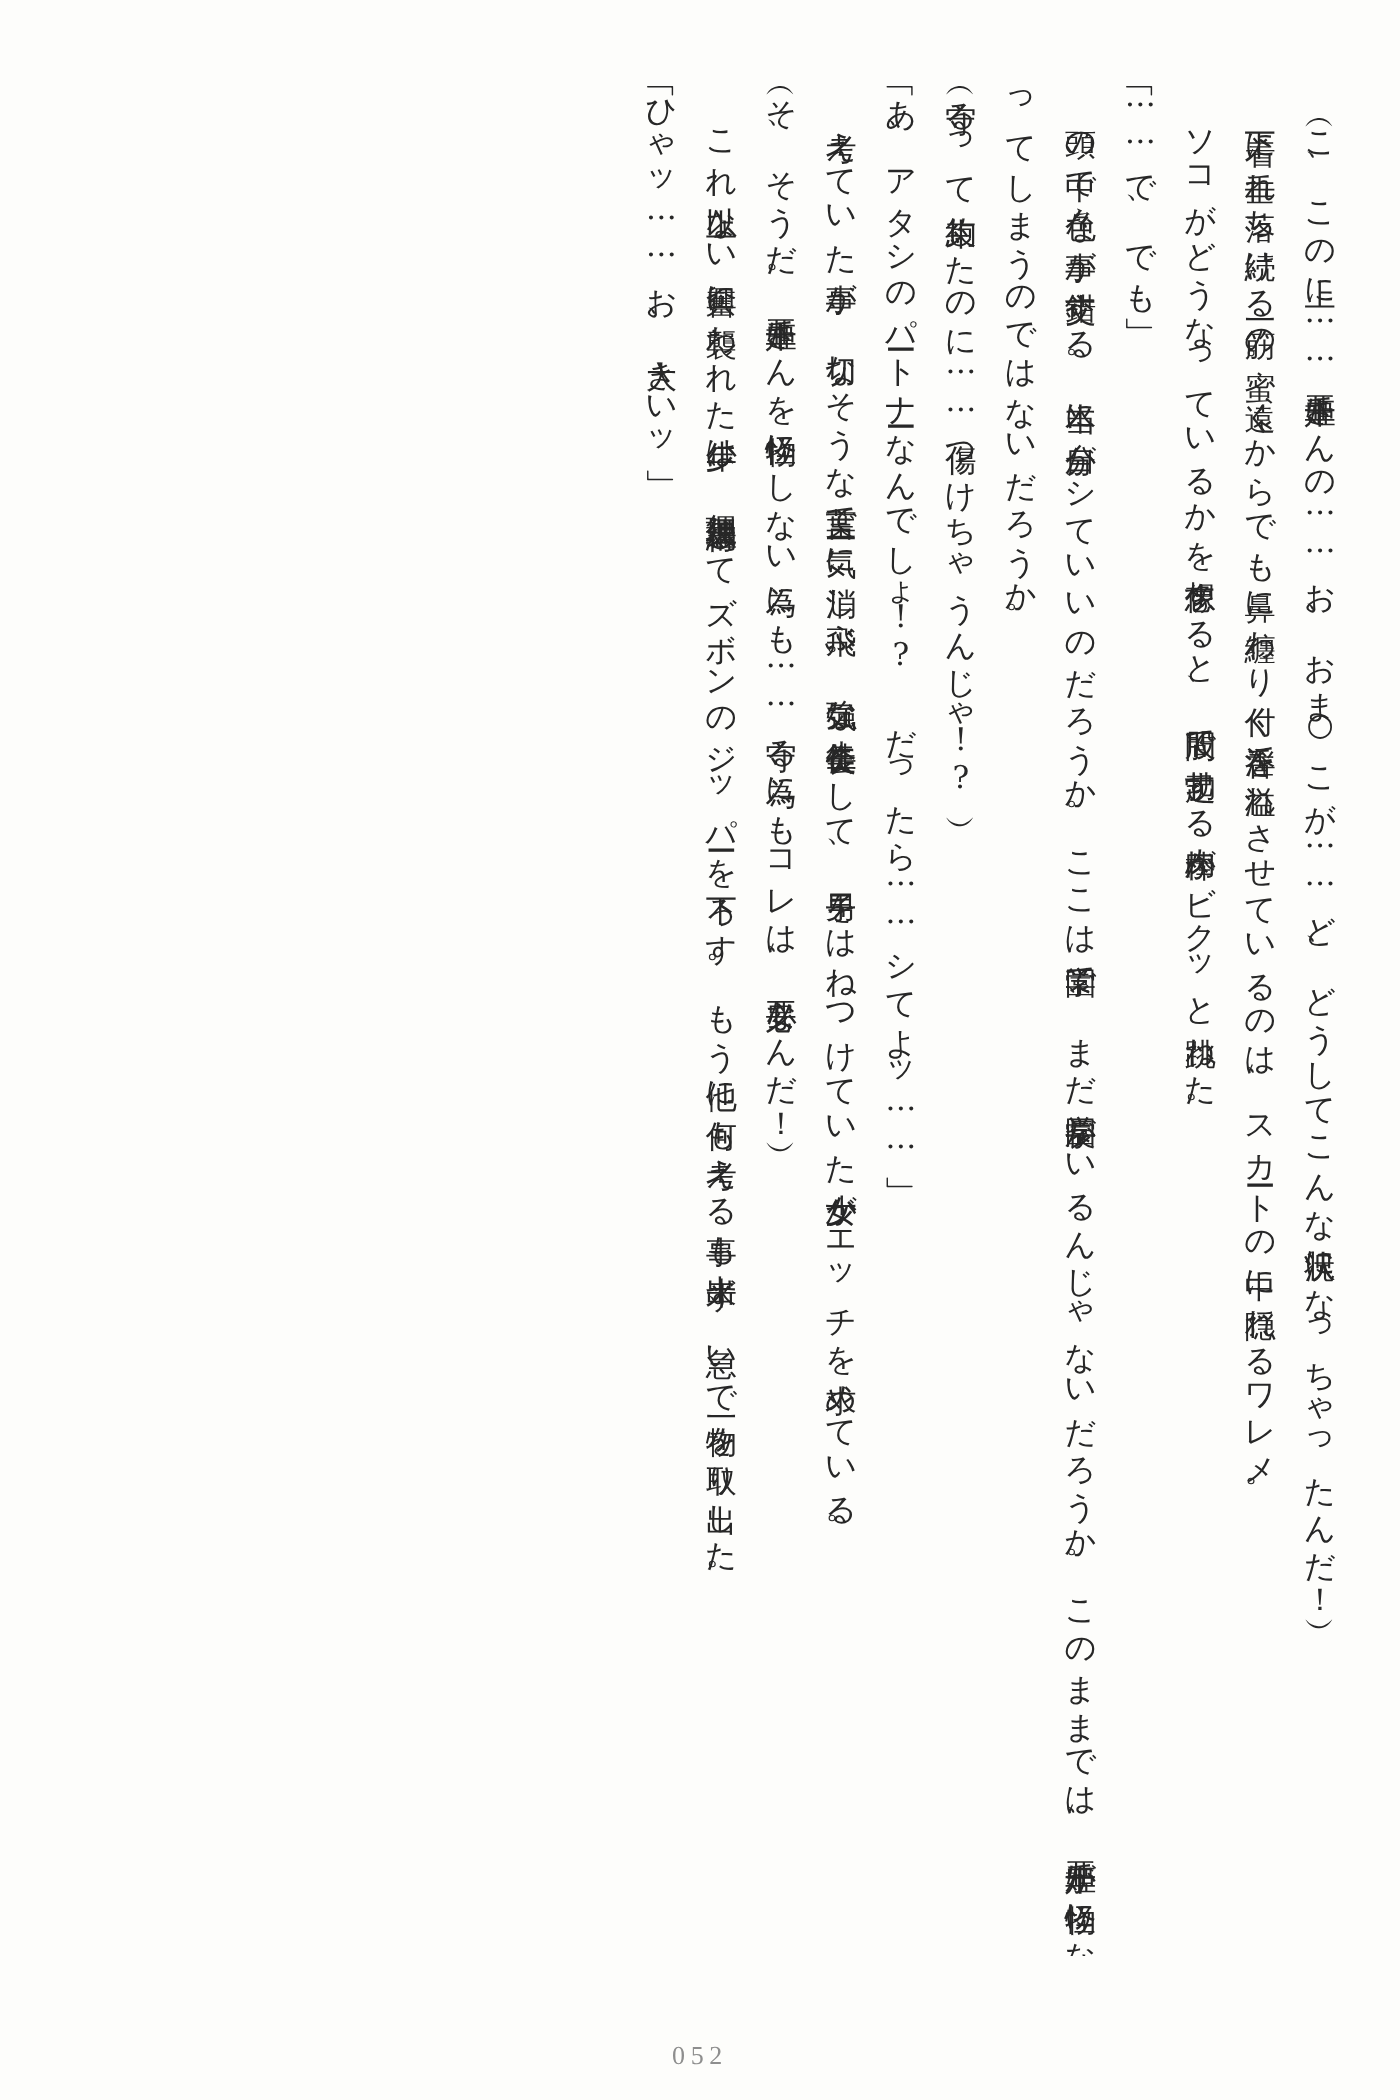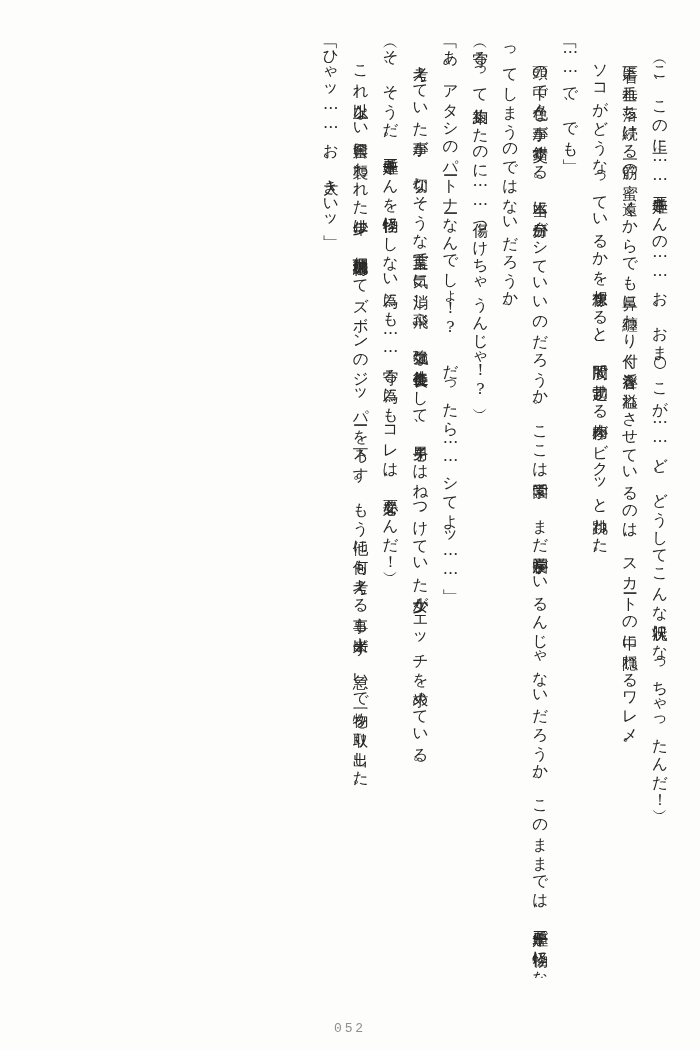--- a/index.html
+++ b/index.html
@@ -40,21 +40,21 @@
   }
   #text-body p.noindent {
     text-indent: 0;
   }
   .pagenum {
     position: absolute;
     bottom: 14px;
     left: 0;
     right: 0;
     text-align: center;
-    font-family: Liberation Mono, monospace;
+    font-family: Liberation Serif, serif;
     font-size: 13px;
     letter-spacing: 0.22em;
     color: #8e8e8e;
   }
 </style>
 </head>
 <body>
 
 <div id="page">
 

